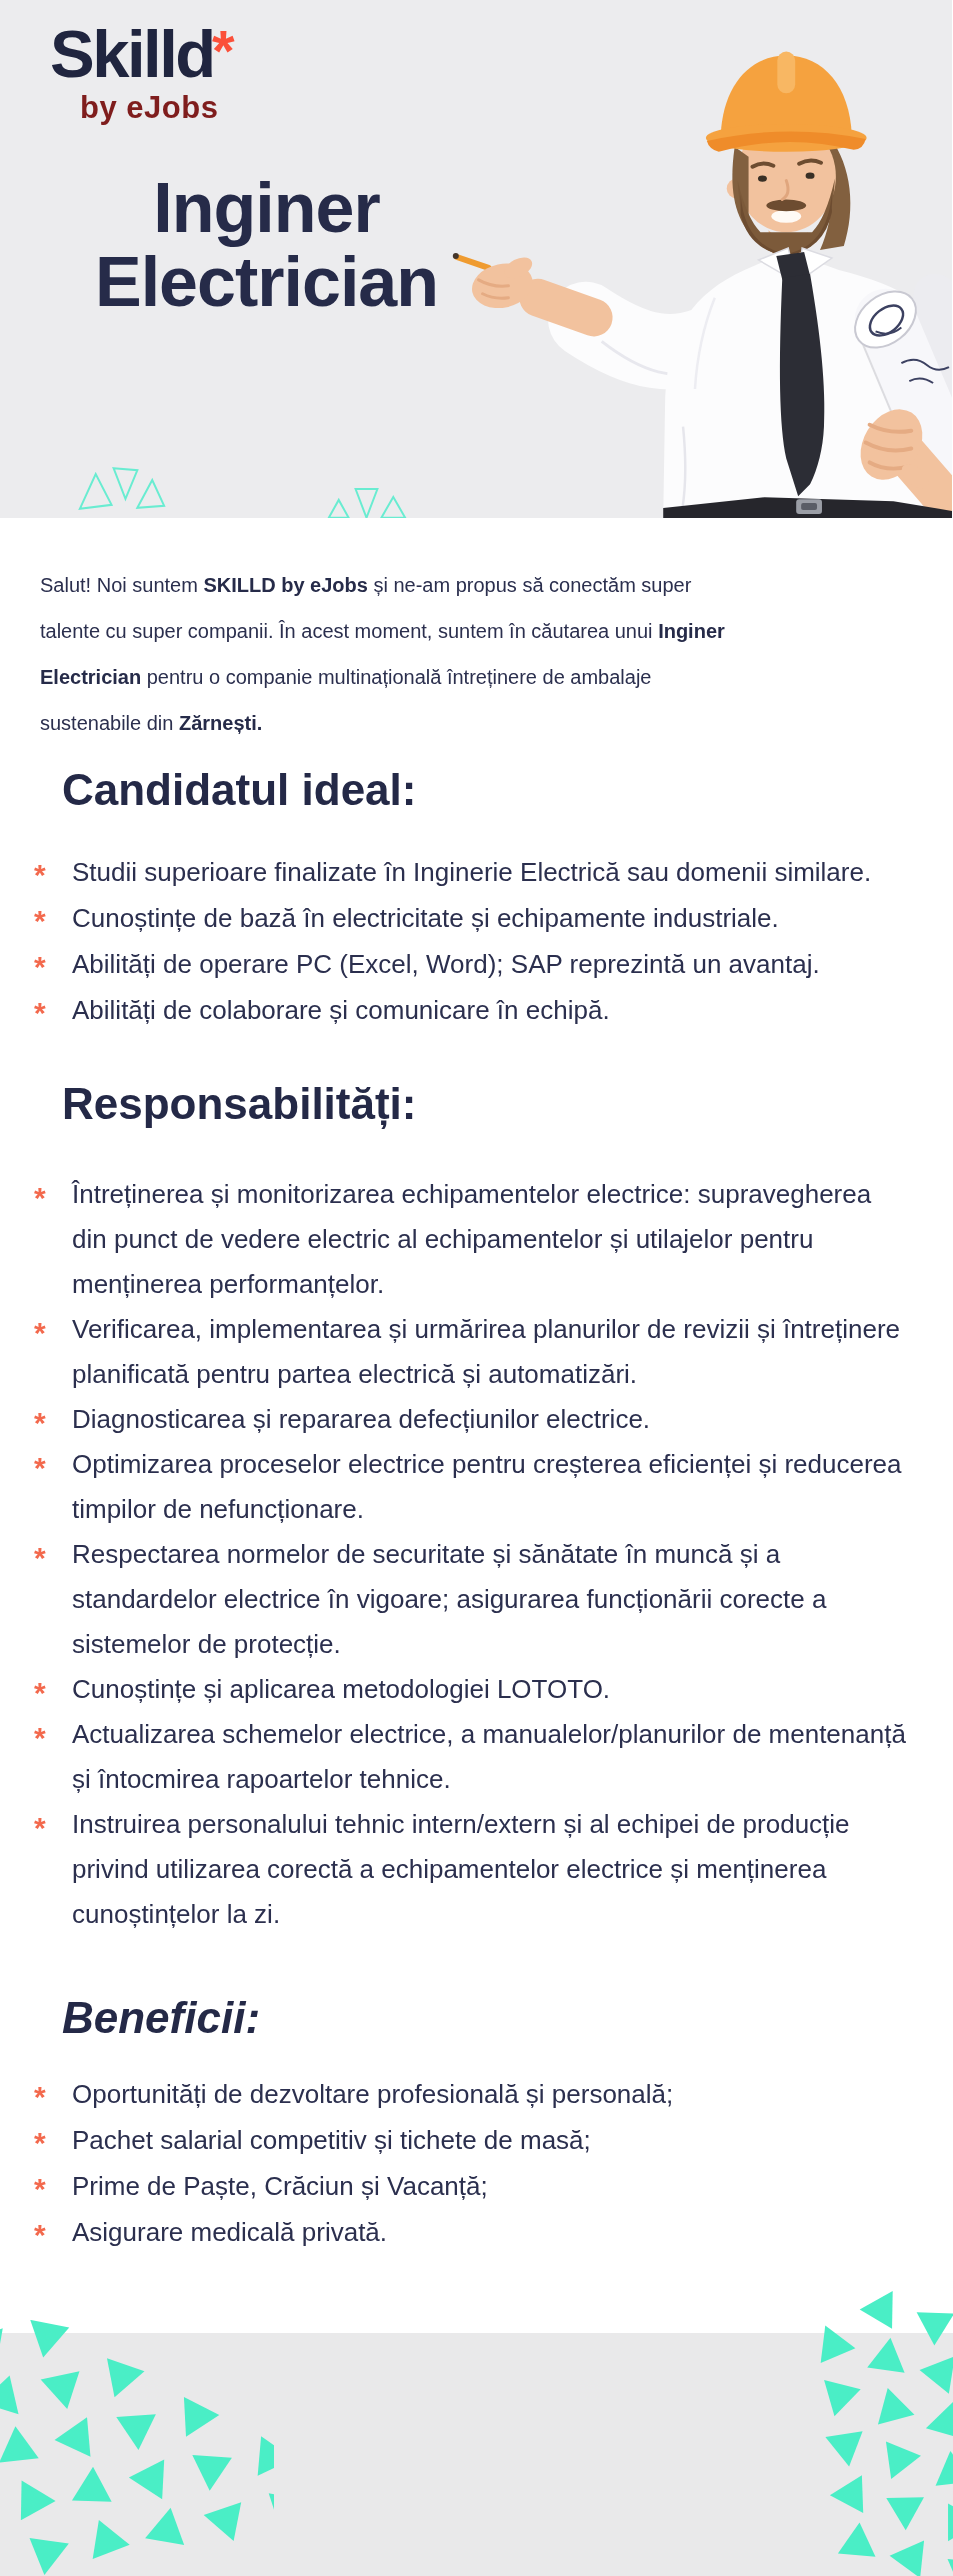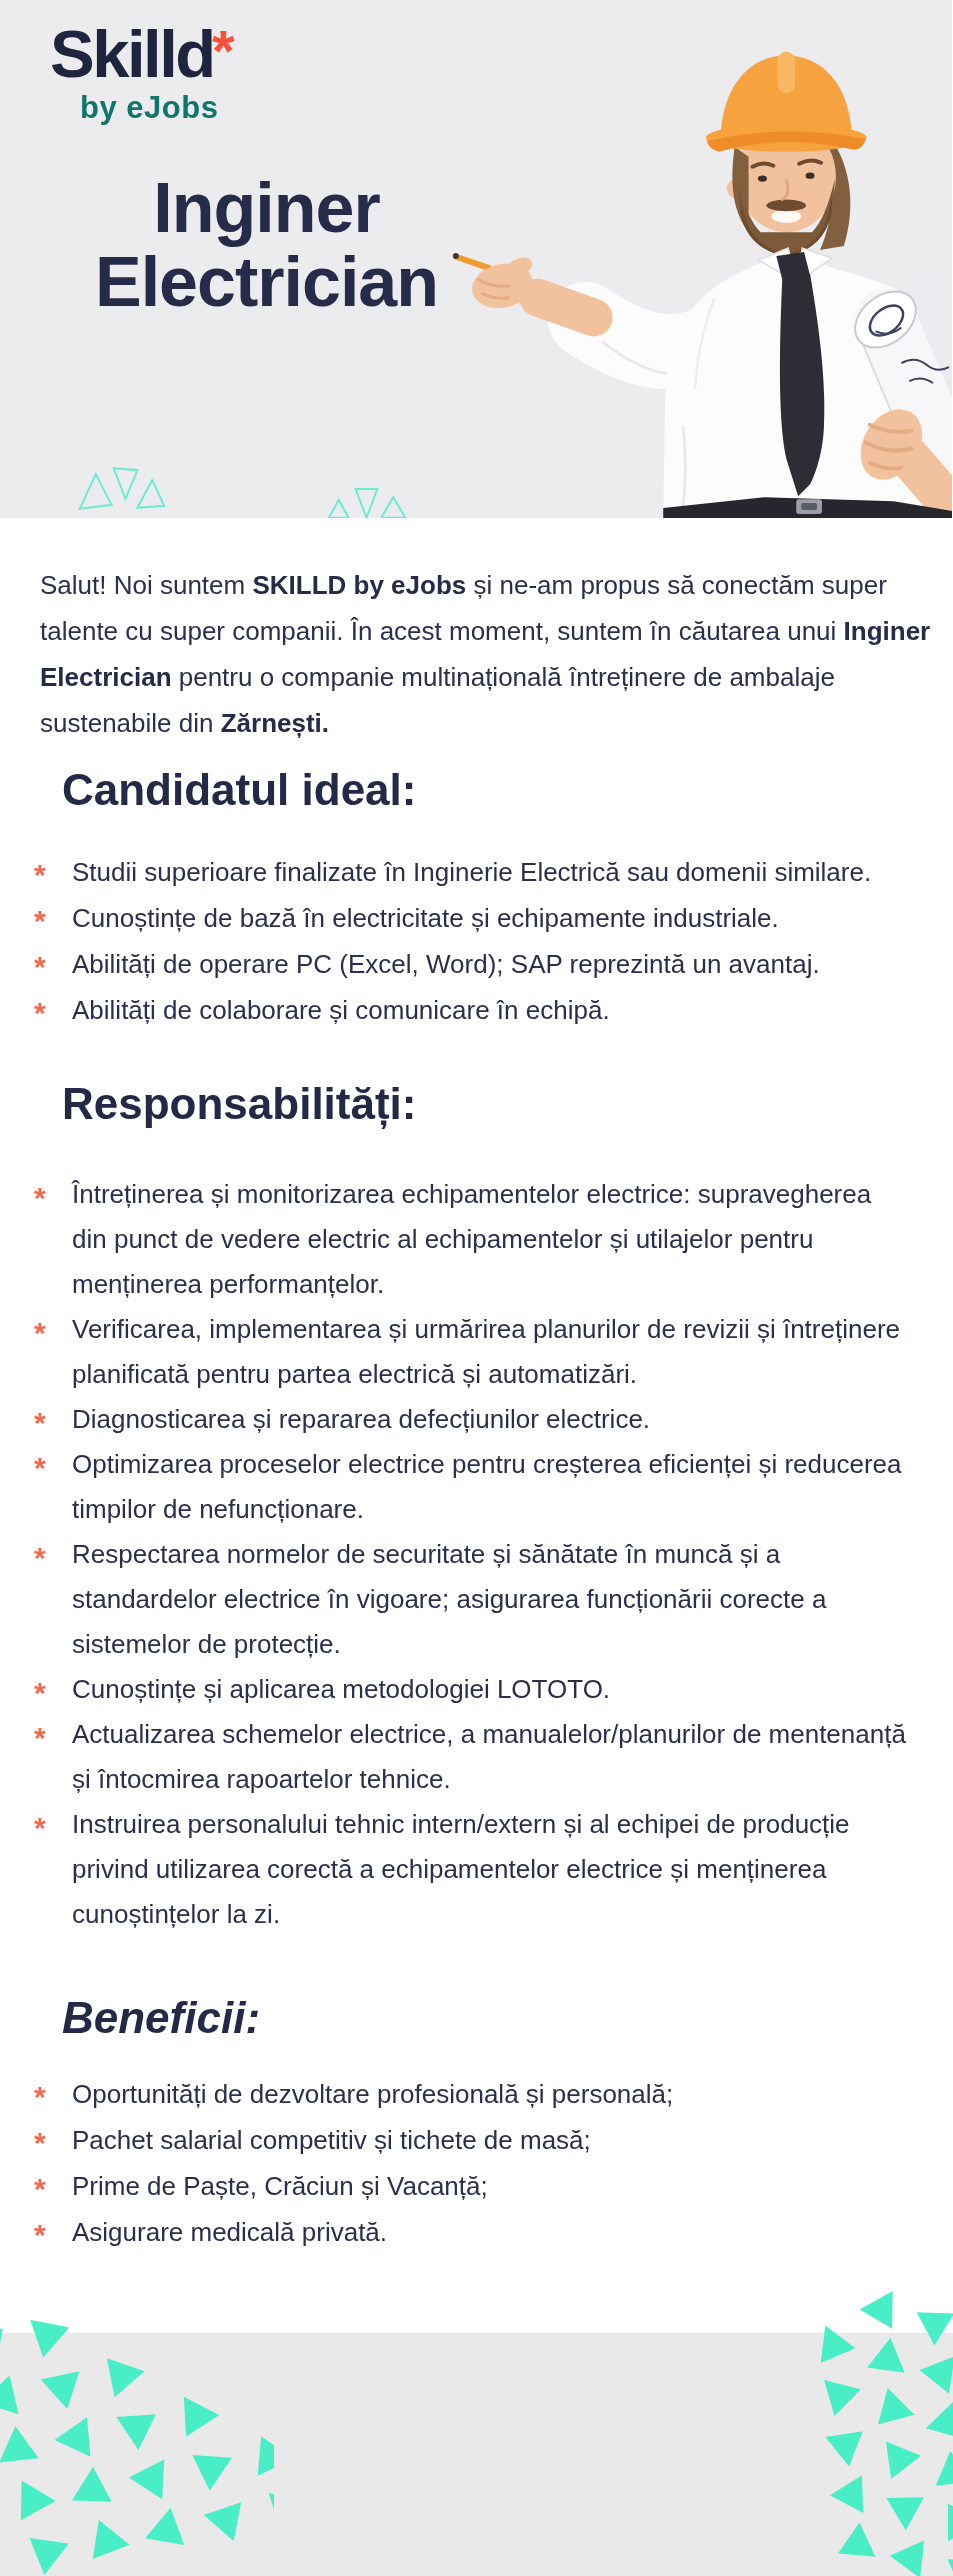--- a/index.html
+++ b/index.html
@@ -5,29 +5,29 @@
 <style>
   html,body { margin:0; padding:0; background:#ffffff; }
   body { font-family:"Liberation Sans", sans-serif; }
   .page { position:relative; width:953px; height:2576px; overflow:hidden; background:#ffffff; color:#2b2f4e; }
 
   
   .hero { position:absolute; left:0; top:0; width:952px; height:518px; background:#ececee; overflow:hidden; }
   .logo { position:absolute; left:50px; top:20px; }
   .logo-word { font-size:67px; font-weight:bold; letter-spacing:-2.5px; color:#20253f; line-height:1; }
   .logo-ast { position:absolute; left:162px; top:2px; font-size:58px; font-weight:bold; color:#fb503a; line-height:1; }
-  .logo-sub { margin:5px 0 0 30px; font-size:31px; font-weight:bold; letter-spacing:0.5px; color:#0f766e; line-height:1;text-align:right; }
+  .logo-sub { margin:5px 0 0 30px; font-size:31px; font-weight:bold; letter-spacing:0.5px; color:#7f1d1d; line-height:1;text-align:right; }
   .job-title { position:absolute; left:68px; top:171px; width:397px; text-align:center;
                font-size:70px; line-height:74px; font-weight:bold; letter-spacing:-1px; color:#262b49; }
   .hero-tris { position:absolute; left:60px; top:452px; }
   .tri-o { fill:none; stroke:#69ecd1; stroke-width:2; }
   .photo { position:absolute; left:427px; top:0; }
 
   
-  .intro { position:absolute; left:40px; top:562px; width:902px; font-size:26px; line-height:46px; color:#2b2f4e; }
+  .intro { position:absolute; left:40px; top:562px; width:902px; font-size:20px; line-height:46px; color:#2b2f4e; }
   .intro b { font-weight:bold; color:#262b49; }
   .sec-h { position:absolute; left:62px; margin:0; font-size:44px; font-weight:bold; color:#242947; line-height:1.2; }
   .h-1 { top:764px; } .h-2 { top:1078px; } .h-3 { top:1992px;font-style:italic; }
   .blist { position:absolute; left:34px; width:896px; list-style:none; margin:0; padding:0;
            font-size:26px; line-height:46px; color:#2b2f4e; }
   .l-1 { top:849px; } .l-2 { top:1172px; line-height:45px; } .l-3 { top:2071px; }
   .blist li { display:flex; align-items:flex-start; }
   .bullet { flex:0 0 38px; width:38px; color:#f3694d; font-weight:bold; font-size:30px;
             line-height:inherit; transform:translateY(3px); }
   .itext { flex:1; max-width:839px; }

